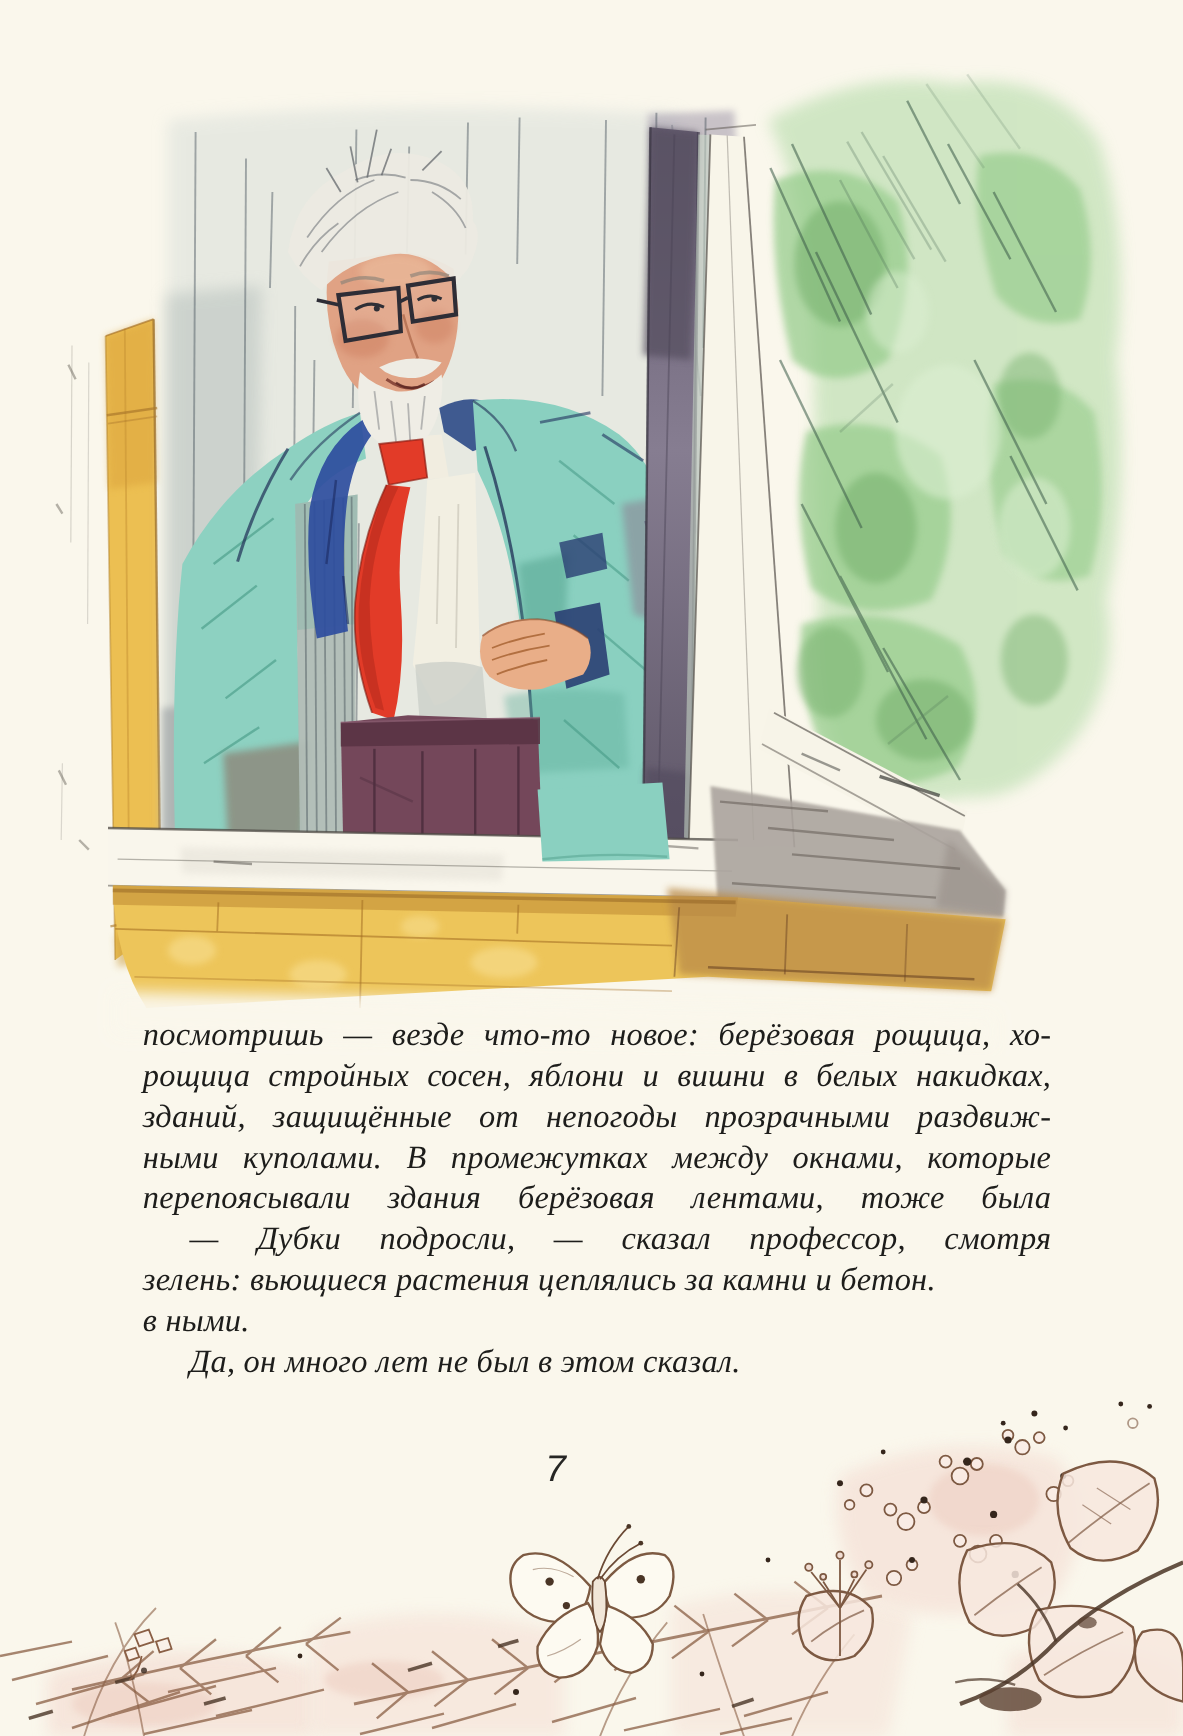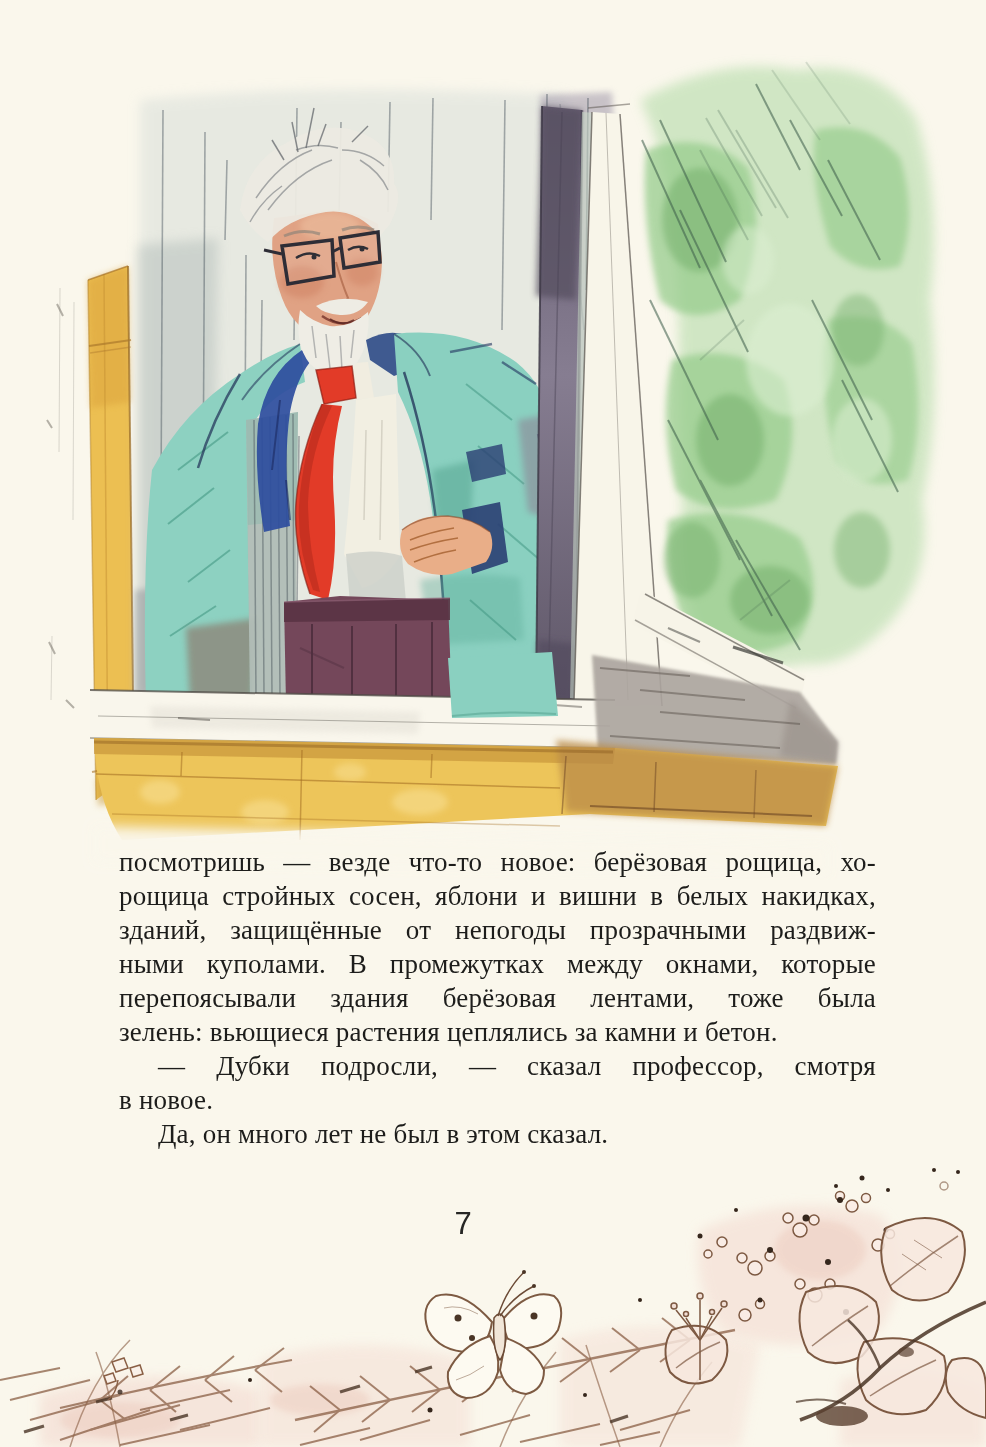--- a/index.html
+++ b/index.html
@@ -2,20 +2,21 @@
 <html><head>
 <meta charset="utf-8">
 <style>
   html,body{margin:0;padding:0;background:#e8e4d8;}
   .page{
     position:relative;
     width:986px;height:1447px;
     background:#faf7ec;
     overflow:hidden;
     font-family:"Liberation Serif", serif;
+    font-style:italic;
   }
   .illus{position:absolute;left:0;top:0;}
   .story{
     position:absolute;left:119px;top:845px;width:757px;
     font-size:27px;line-height:34px;color:#1d1d1b;
     letter-spacing:.2px;
   }
   .line{text-align:justify;text-align-last:justify;}
   .line.last{text-align-last:left;}
   .line.indent{padding-left:39px;}
@@ -327,23 +328,23 @@
       <path d="M94,826 L830,844 L830,876 L94,862 Z" fill="#faf7ec" opacity=".95" filter="url(#soft1)"></path>
     </g>
   </svg>
 
   <div class="story">
     <div class="line">посмотришь — везде что-то новое: берёзовая рощица, хо-</div>
     <div class="line">рощица стройных сосен, яблони и вишни в белых накидках,</div>
     <div class="line">зданий, защищённые от непогоды прозрачными раздвиж-</div>
     <div class="line">ными куполами. В промежутках между окнами, которые</div>
     <div class="line">перепоясывали здания берёзовая лентами, тоже была</div>
+    <div class="line indent">— Дубки подросли, — сказал профессор, смотря</div>
     <div class="line last">зелень: вьющиеся растения цеплялись за камни и бетон.</div>
-    <div class="line indent">— Дубки подросли, — сказал профессор, смотря</div>
-    <div class="line last">в новое.</div>
+    <div class="line last">в ными.</div>
     <div class="line last indent">Да, он много лет не был в этом сказал.</div>
   </div>
 
   <div class="page-num">7</div>
 
   <svg class="footer-svg" width="986" height="319" viewBox="0 1128 986 319">
     <defs>
       <filter id="fsoft1" x="-25%" y="-25%" width="150%" height="150%">
           <feGaussianBlur stdDeviation="6"></feGaussianBlur>
         </filter>

